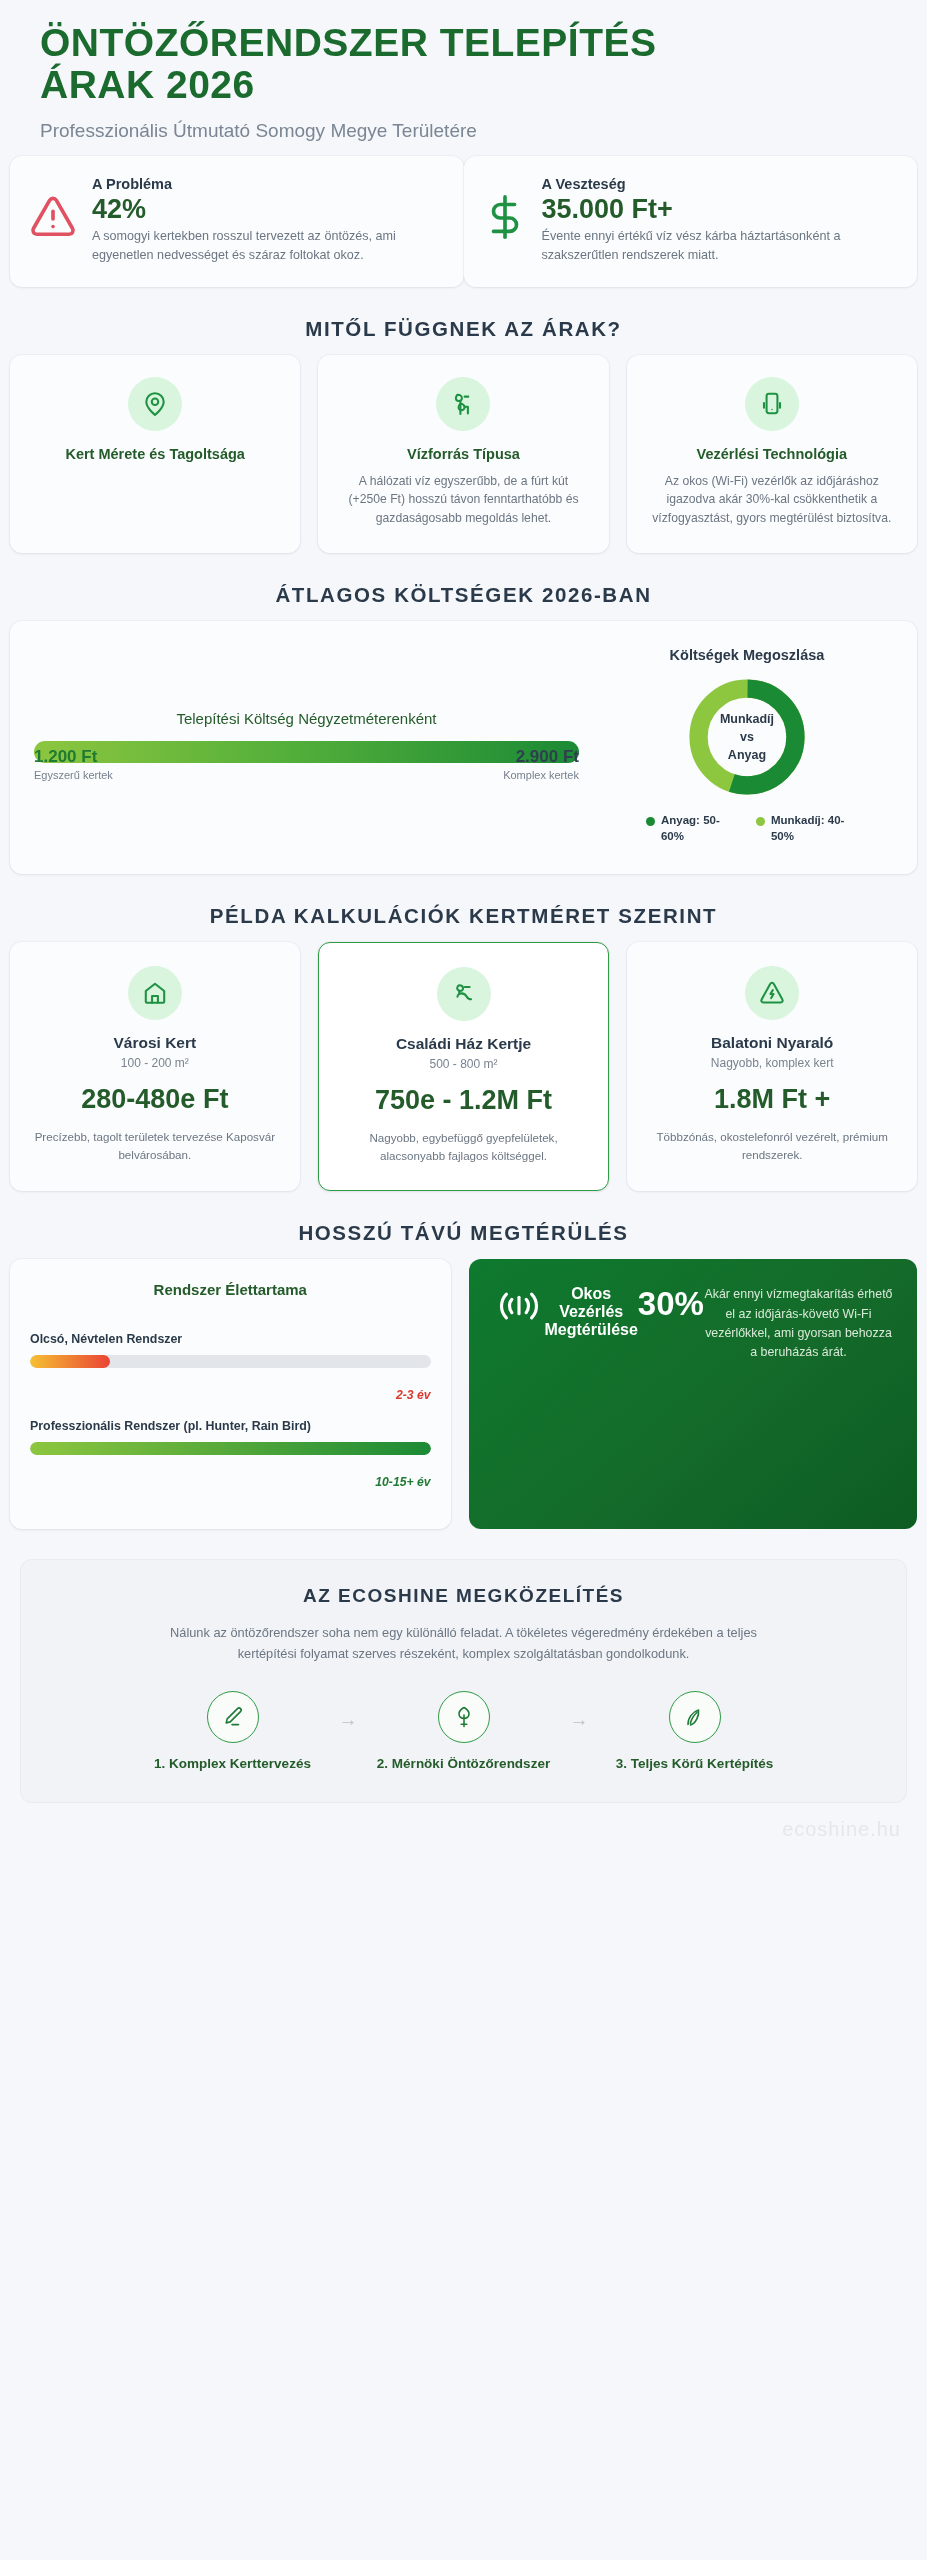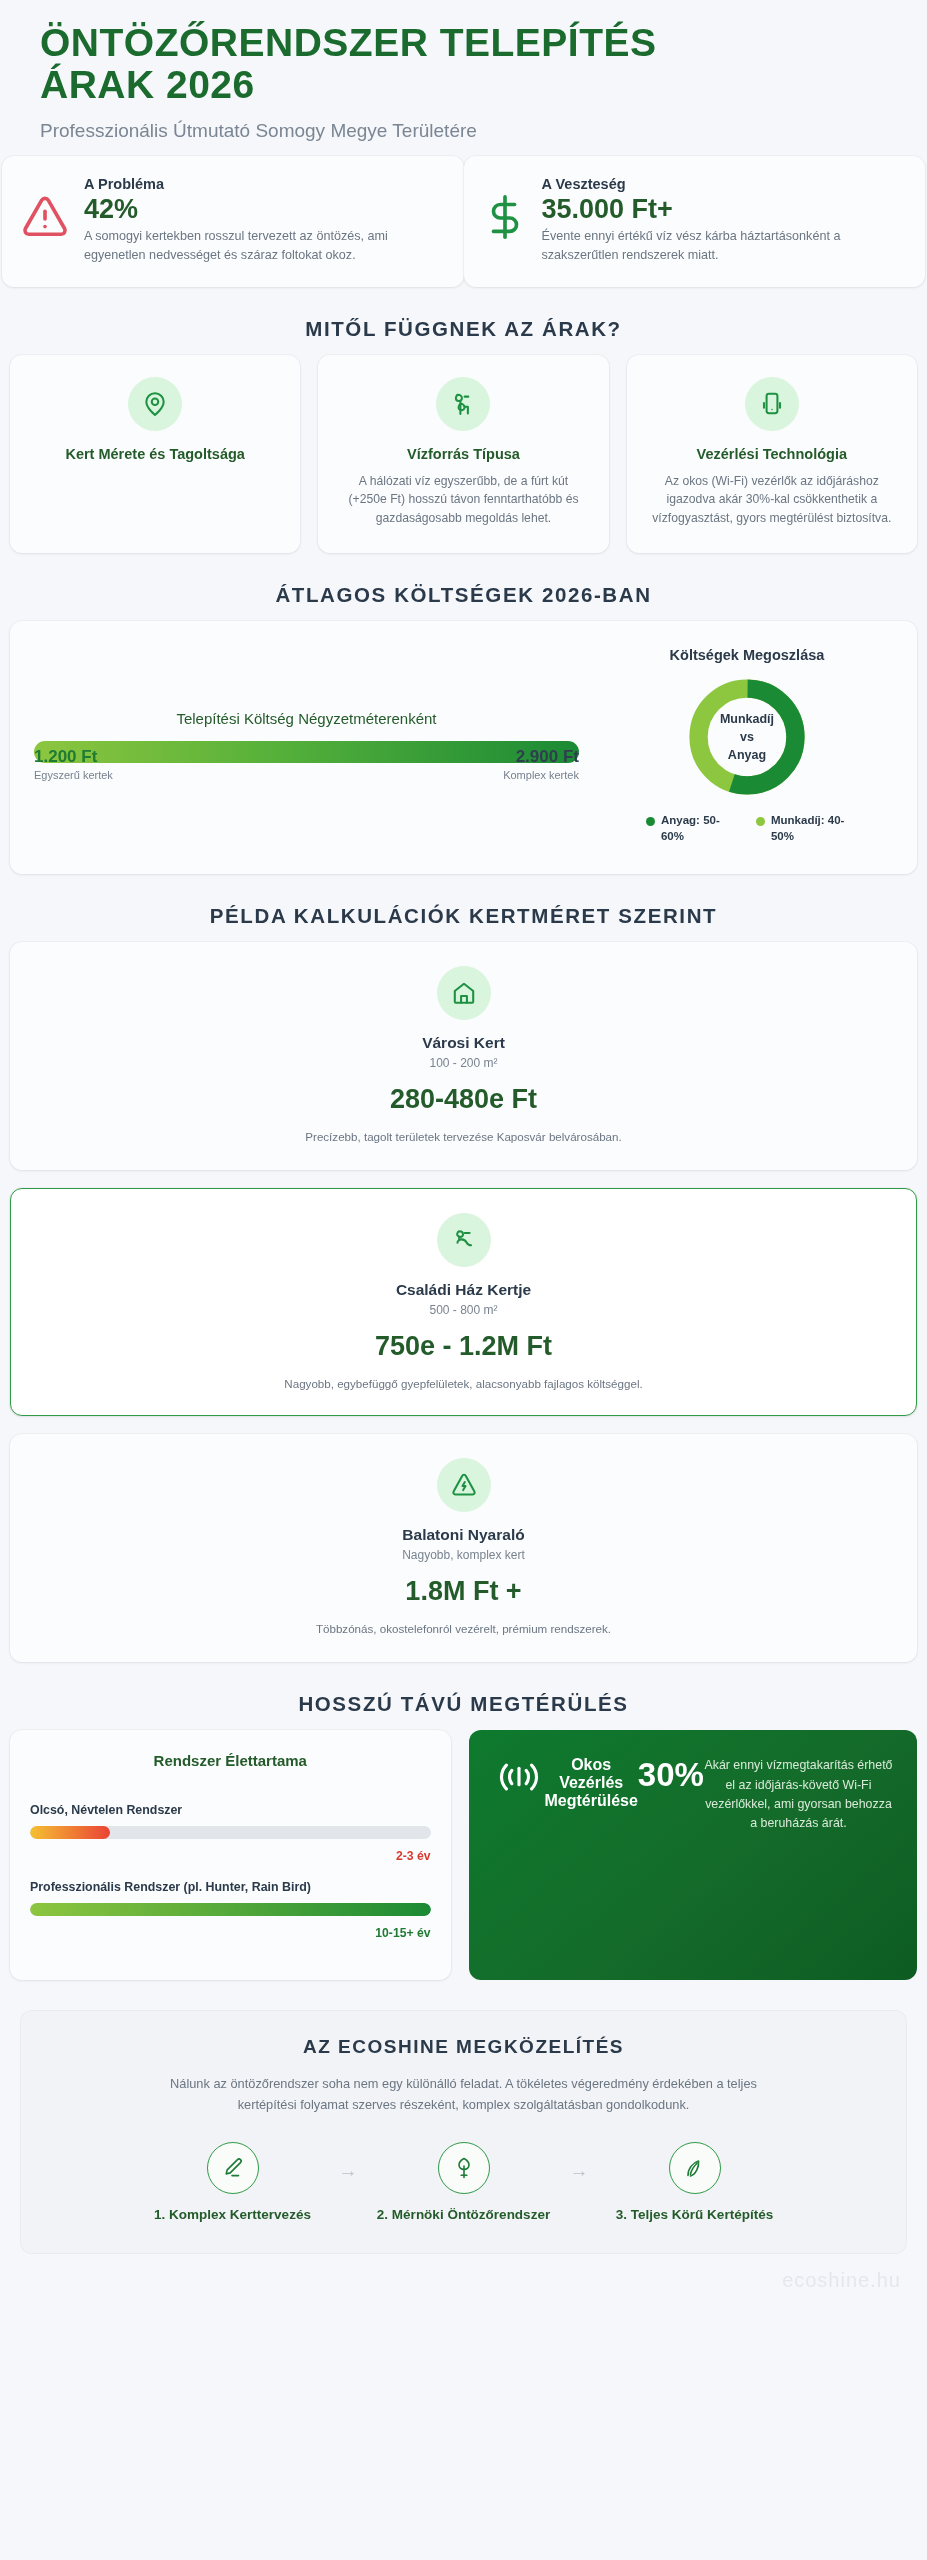--- a/index.html
+++ b/index.html
@@ -32,21 +32,21 @@
   
   .card {
     background: #fbfcfd;
     border-radius: 12px;
     box-shadow: 0 1px 3px rgba(20,30,50,.07), 0 0 0 1px rgba(20,30,50,.03);
   }
 
   
   .stat-row {
     display: flex;
-    padding: 8px 2px 0;
+    padding: 8px 10px 0;
   }
   .stat-card {
     flex: 1 1 0;
     display: flex;
     align-items: flex-start;
     gap: 14px;
     padding: 20px 18px 22px;
     min-height: 130px;
   }
   .stat-ico { flex: 0 0 auto; padding-top: 18px; }
@@ -179,21 +179,21 @@
     font-size: 11.5px;
     font-weight: 700;
     color: #2b3a4a;
     max-width: 92px;
     text-align: left;
     line-height: 1.35;
   }
   .dot { width: 9px; height: 9px; border-radius: 50%; margin-top: 4px; flex: 0 0 auto; }
 
   
-  .examples { display: flex; gap: 18px; padding: 0 10px; flex-direction: column; }
+  .examples { display: flex; gap: 18px; padding: 0 10px; }
   .ex {
     flex: 1 1 0;
     padding: 24px 18px 26px;
     text-align: center;
     min-height: 228px;
   }
   .ex.hl { border: 1.6px solid #2f9b45; background: #ffffff; }
   .ex h3 {
     font-size: 15.5px;
     font-weight: 700;
@@ -234,21 +234,21 @@
   }
   .track {
     height: 13px;
     border-radius: 7px;
     background: #e2e5e9;
     overflow: hidden;
   }
   .fill { height: 100%; border-radius: 7px; }
   .fill.bad  { background: linear-gradient(90deg,#f5c033,#ea4335); }
   .fill.good { background: linear-gradient(90deg,#8dc63f,#1b8a35); }
-  .rv { text-align: right; font-size: 12.2px; font-weight: 700; margin-top: 10px; }
+  .rv { text-align: right; font-size: 12.2px; font-weight: 700; margin-top: 20px; font-style: italic; }
   .rv.bad { color: #d93a2e; }
   .rv.good { color: #1f7a33; }
 
   .roi {
     flex: 1 1 0;
     border-radius: 12px;
     background: linear-gradient(140deg, #0e7a2e 0%, #146b2a 55%, #0d5c22 100%);
     color: #fff;
     padding: 26px 24px 30px;
     text-align: center;

